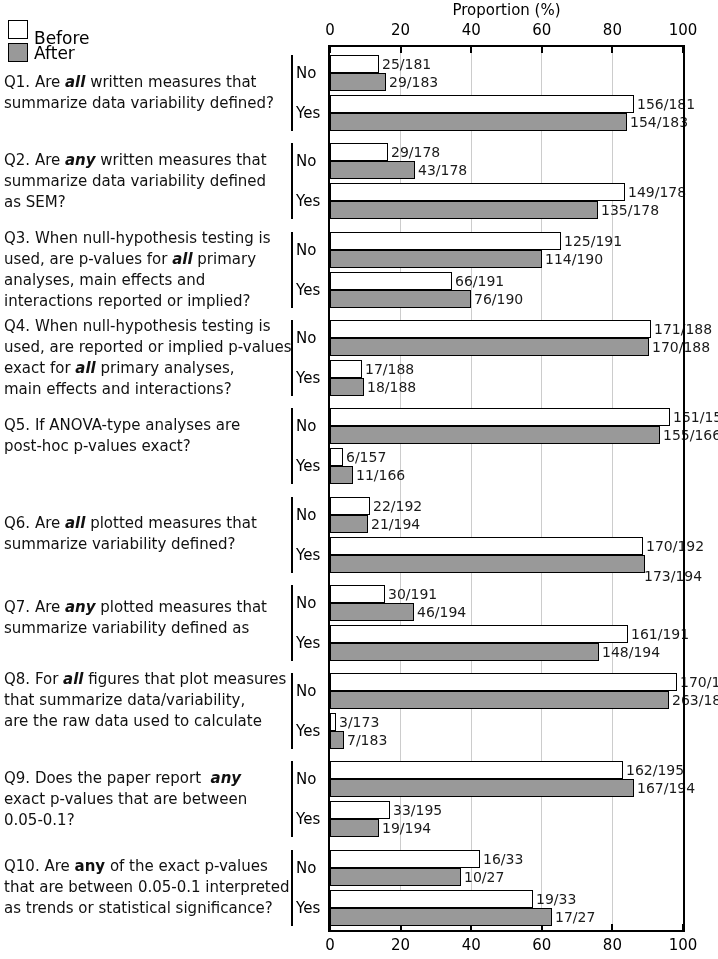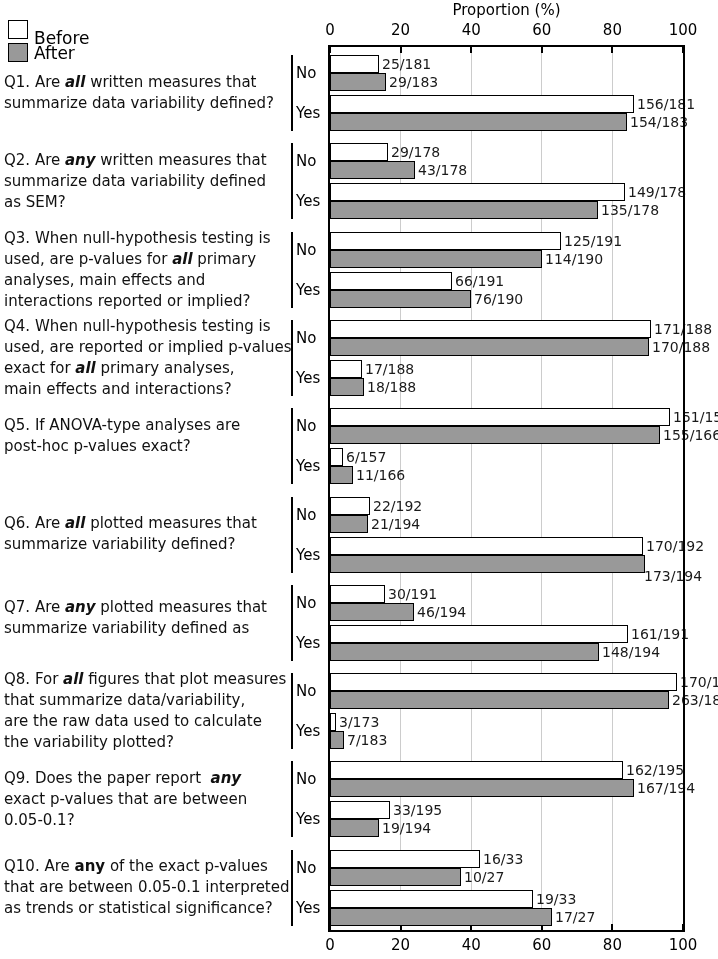--- a/index.html
+++ b/index.html
@@ -171,21 +171,20 @@
     <div class="val" style="left: 417px; top: 605.8px;">46/194</div>
     <div class="resp-label" style="left: 296px; top: 624.8px;">Yes</div>
     <div class="bar bar-before" style="left: 330px; top: 624.8px; width: 298px;"></div>
     <div class="val" style="left: 631px; top: 627.8px;">161/191</div>
     <div class="bar bar-after" style="left: 330px; top: 642.8px; width: 269px;"></div>
     <div class="val" style="left: 602px; top: 645.8px;">148/194</div>
     <div class="qtext" style="top: 669px;">
       <div><span>Q8. For </span><span class="seg-bi">all</span><span> figures that plot measures</span></div>
       <div><span>that summarize data/variability,</span></div>
       <div><span>are the raw data used to calculate</span></div>
-      <div><span>the variability plotted?</span></div>
     </div>
     <div class="bracket" style="left: 291px; top: 673.1px; height: 76px;"></div>
     <div class="resp-label" style="left: 296px; top: 673.1px;">No</div>
     <div class="bar bar-before" style="left: 330px; top: 673.1px; width: 347px;"></div>
     <div class="val" style="left: 680px; top: 676.1px;">170/173</div>
     <div class="bar bar-after" style="left: 330px; top: 691.1px; width: 339px;"></div>
     <div class="val" style="left: 672px; top: 694.1px;">263/183</div>
     <div class="resp-label" style="left: 296px; top: 713.1px;">Yes</div>
     <div class="bar bar-before" style="left: 330px; top: 713.1px; width: 6px;"></div>
     <div class="val" style="left: 339px; top: 716.1px;">3/173</div>

